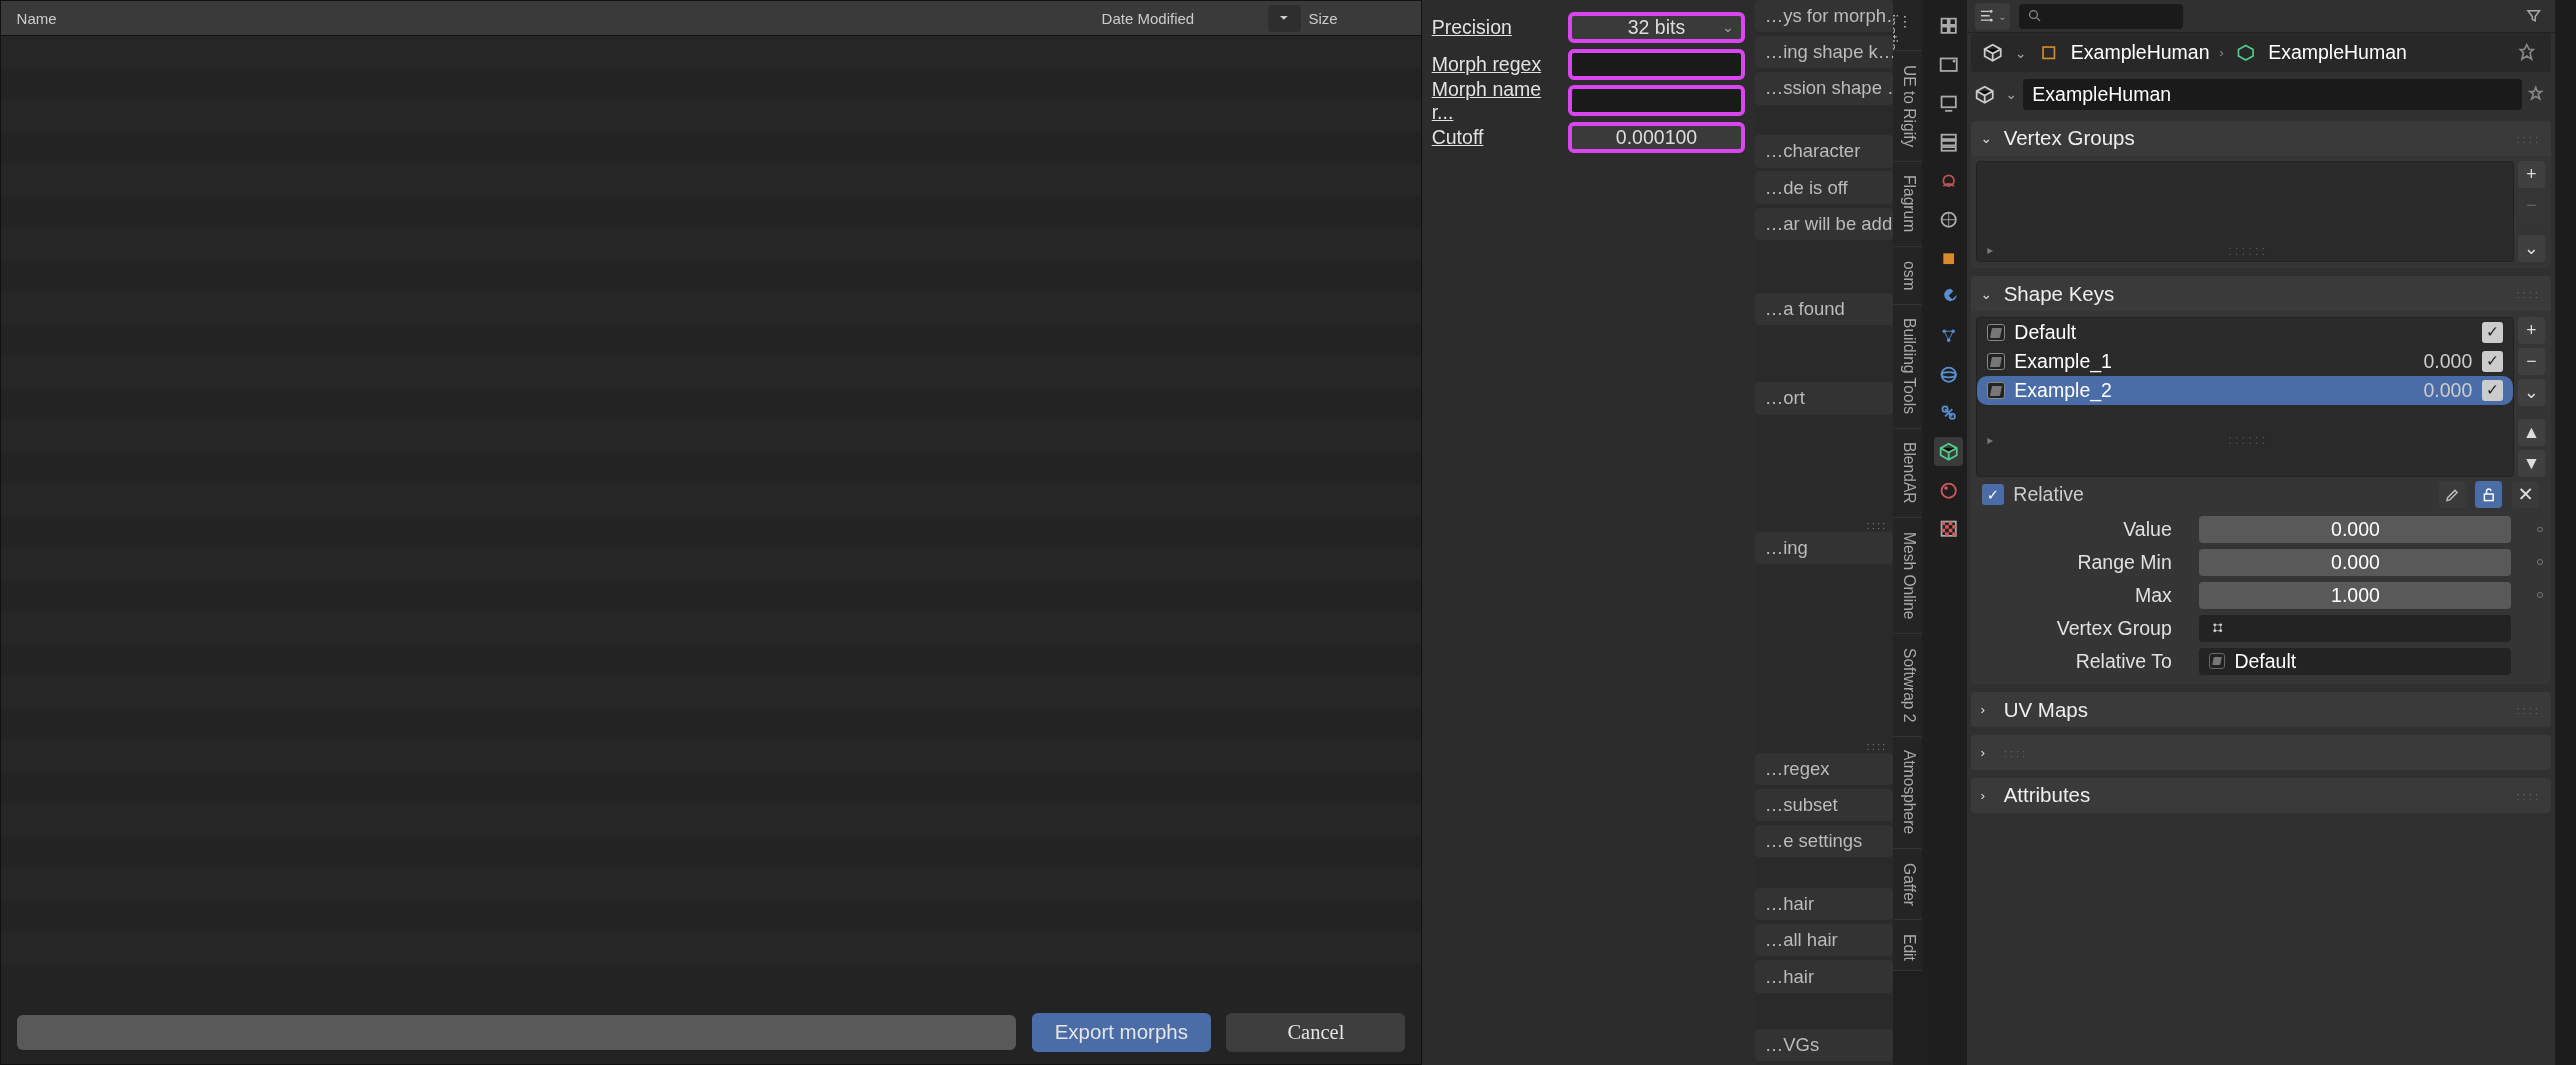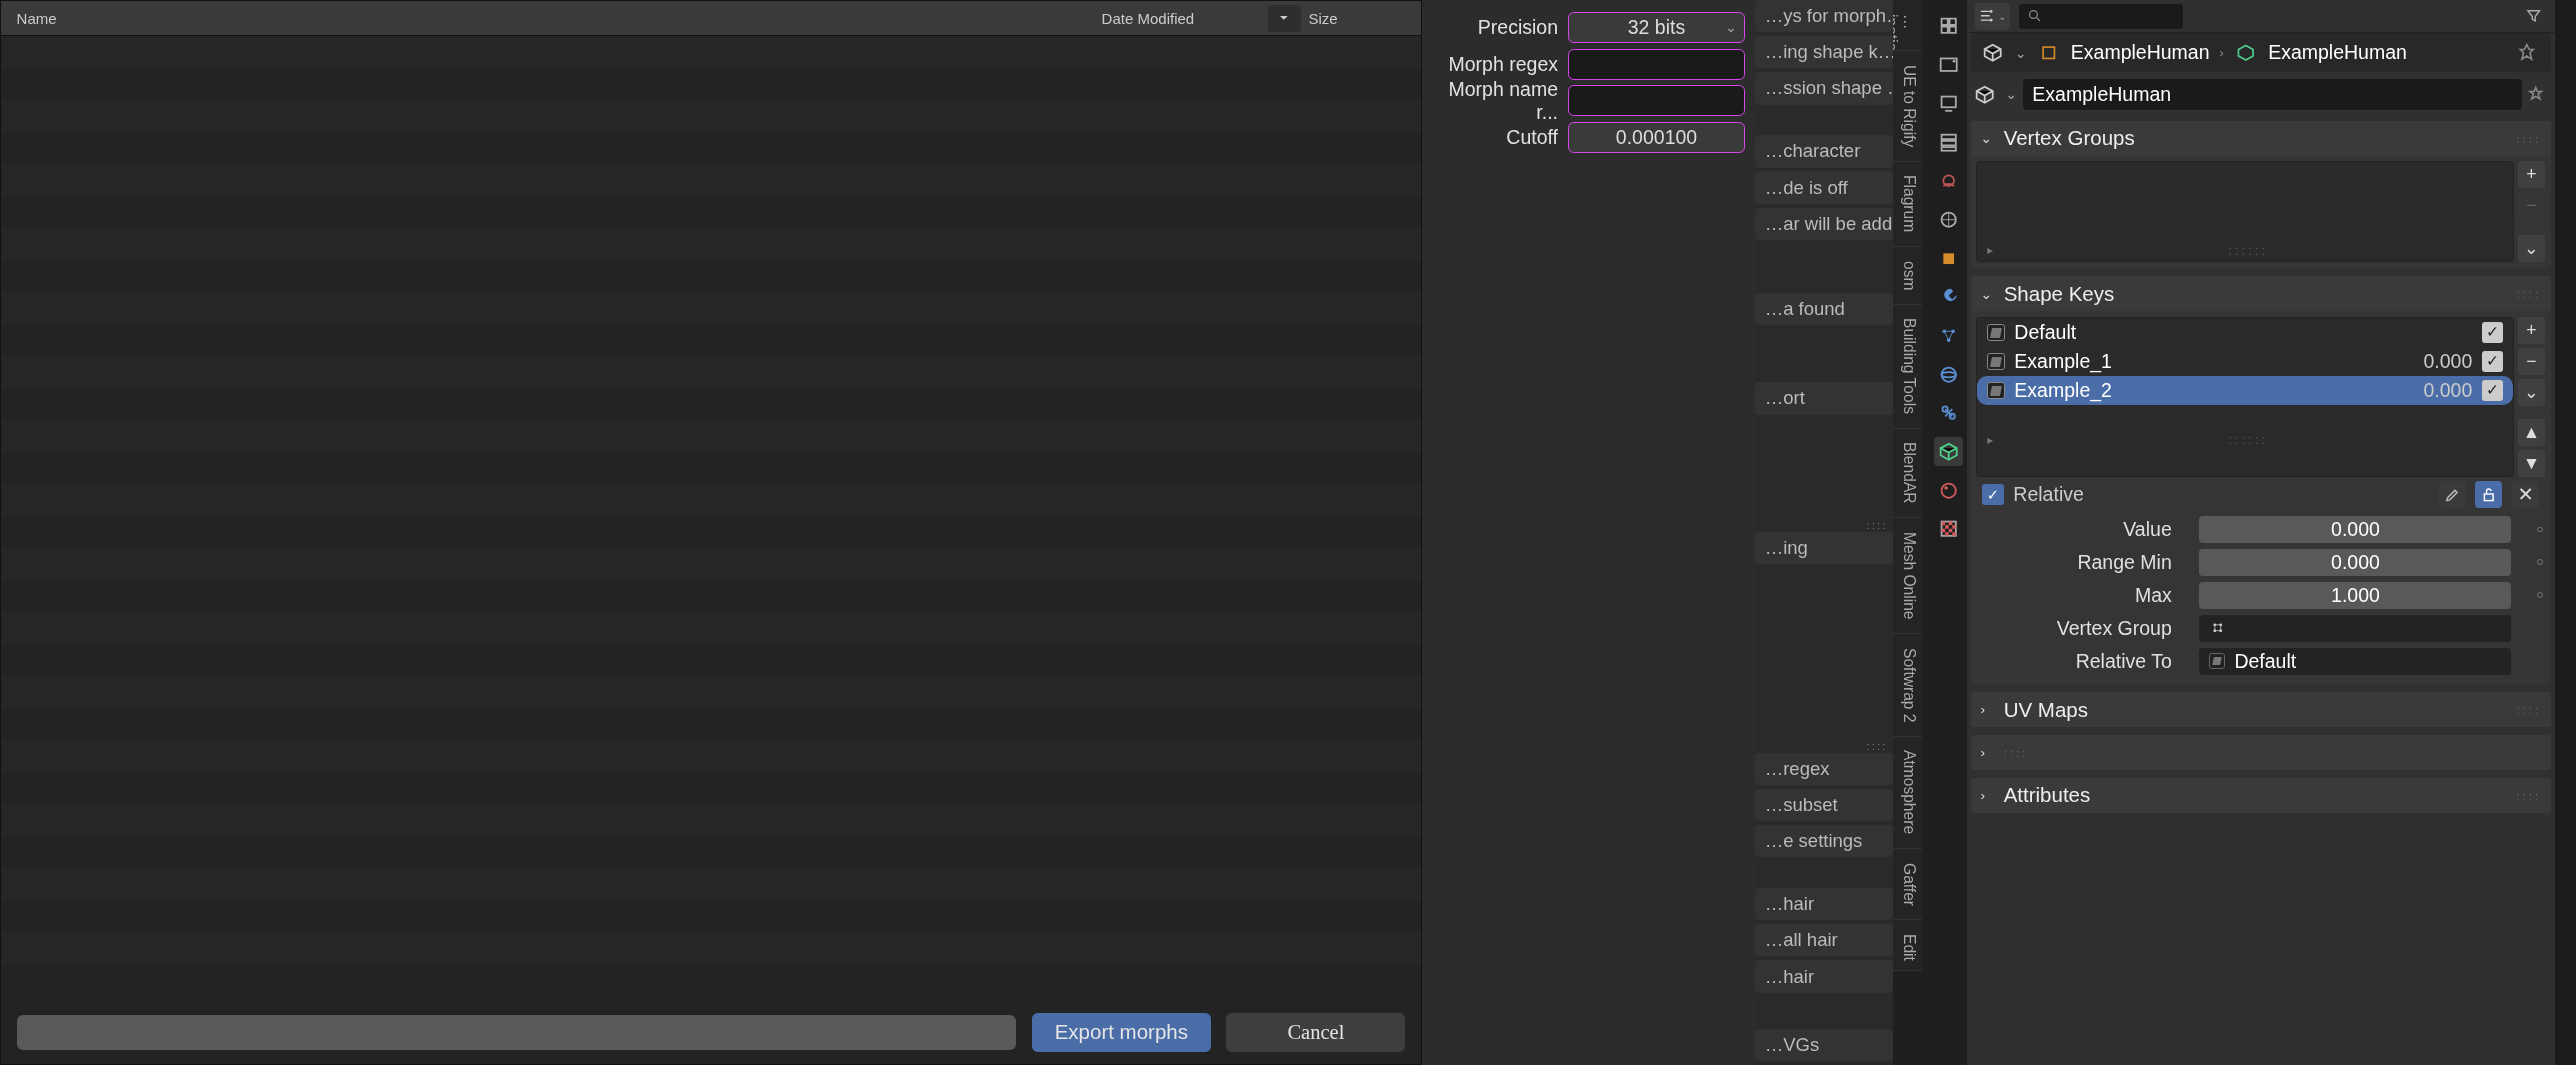--- a/index.html
+++ b/index.html
@@ -22,22 +22,22 @@
 .fb-btn { width: 179px; height: 39px; border-radius: 5.8px; display: flex; align-items: center; justify-content: center; font-size: 20.5px; color: #e5e5e5; cursor: pointer; }
 .fb-btn.primary { background: #4a6da8; }
 .fb-btn.secondary { background: #3e3e3e; font-family: Liberation Serif, serif; }
 
 
 .right { flex: 1; display: flex; }
 
 
 .opts { width: 333px; background: #2c2c2c; padding: 9.7px 0; }
 .opt-row { display: flex; align-items: center; height: 35px; margin-bottom: 1.9px; padding: 0 9.7px; }
-.opt-label { width: 136px; text-align: right; padding-right: 9.7px; font-size: 19.5px; color: #e2e2e2; }
-.opt-field { flex: 1; height: 31px; background: #3a3a3a; border: 1px solid #d946ef; border-radius: 5.8px; display: flex; align-items: center; justify-content: center; color: #ddd; font-size: 19.5px; position: relative; }
+.opt-label { width: 136px; text-align: left; padding-right: 9.7px; font-size: 19.5px; color: #e2e2e2; text-decoration: underline; }
+.opt-field { flex: 1; height: 31px; background: #3a3a3a; border: 4px solid #d946ef; border-radius: 5.8px; display: flex; align-items: center; justify-content: center; color: #ddd; font-size: 19.5px; position: relative; }
 .opt-field.dark { background: #1a1a1a; }
 .opt-field .caret { position: absolute; right: 7.8px; font-size: 13.6px; color: #aaa; }
 
 
 .sliver { width: 138px; background: #2a2a2a; display: flex; flex-direction: column; padding-top: 0; }
 .sliver-line { height: 35px; display: flex; align-items: center; padding: 0 9.7px; color: #bbb; font-size: 18.5px; white-space: nowrap; overflow: hidden; background: #333; margin-bottom: 3.9px; border-radius: 3.9px; }
 .sliver-handle { display:flex; justify-content:flex-end; padding-right:5.8px; height:15.6px; align-items:center; }
 .sliver-handle .grip { color:#777; font-size:11.7px; letter-spacing:1.9px; }
 
 

